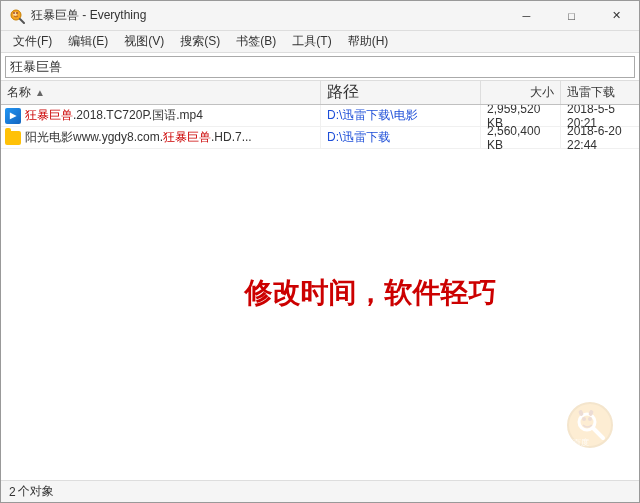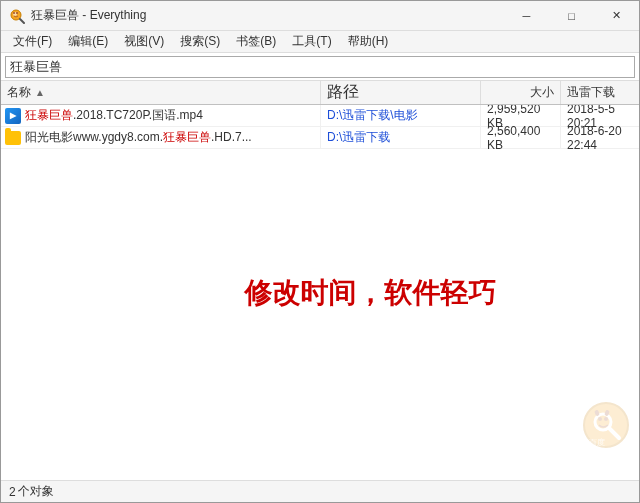--- a/index.html
+++ b/index.html
@@ -296,21 +296,21 @@
       align-items: center;
       padding: 0 8px;
       font-size: 12px;
       color: #333;
     }
 
     
     .watermark-logo {
       position: absolute;
       bottom: 30px;
-      right: 8px;
+      right: 24px;
       width: 50px;
       height: 50px;
       opacity: 0.4;
     }
 
     .col-name-text {
       display: flex;
       align-items: center;
       gap: 4px;
     }

